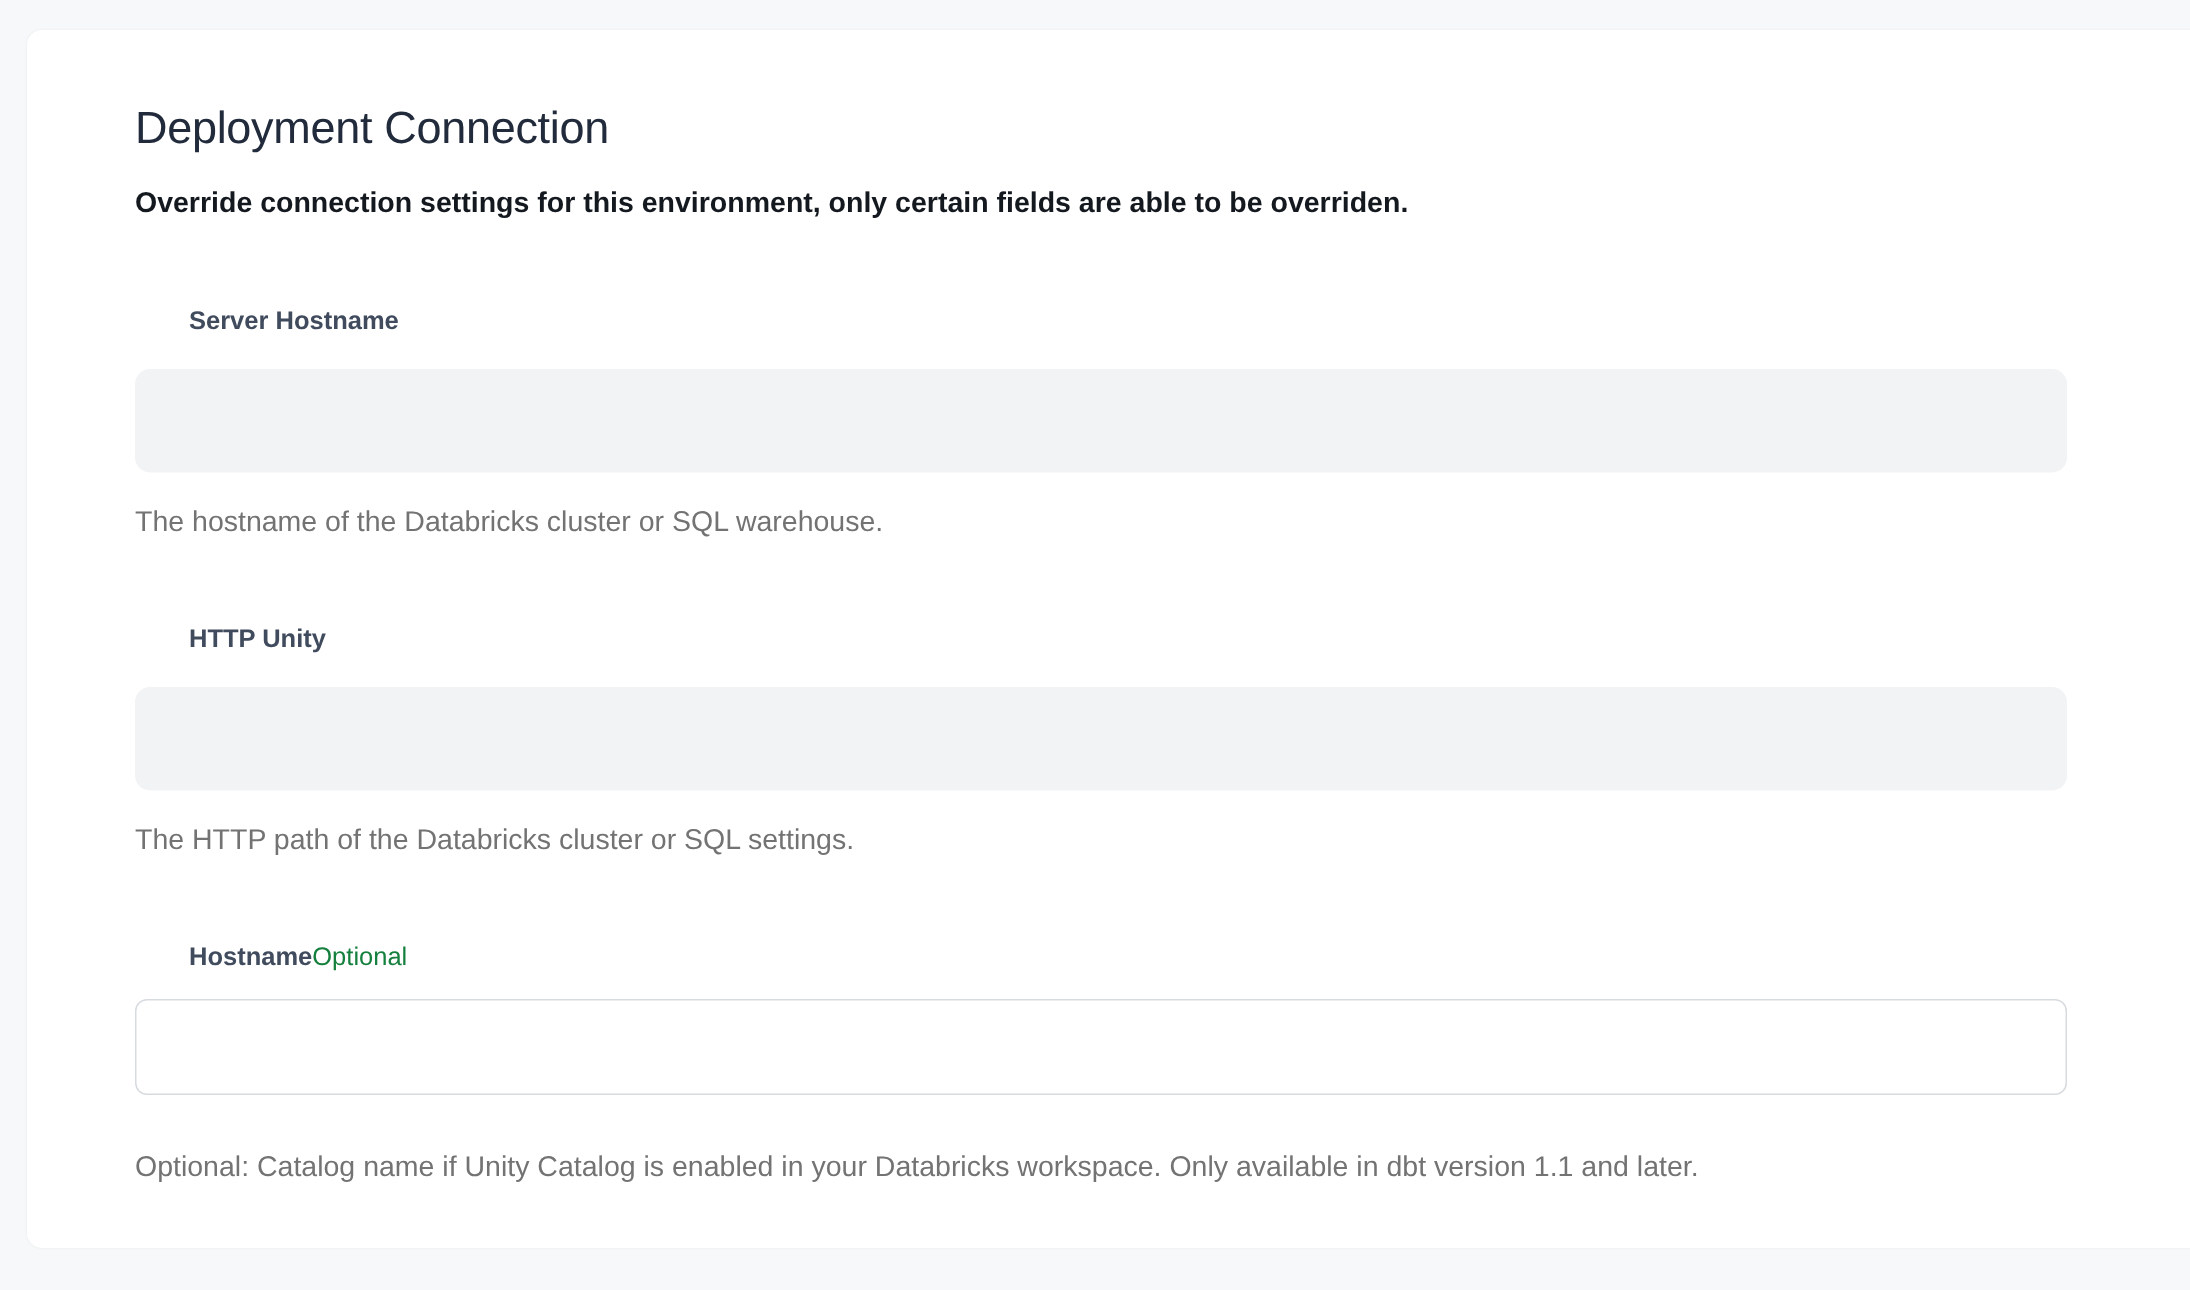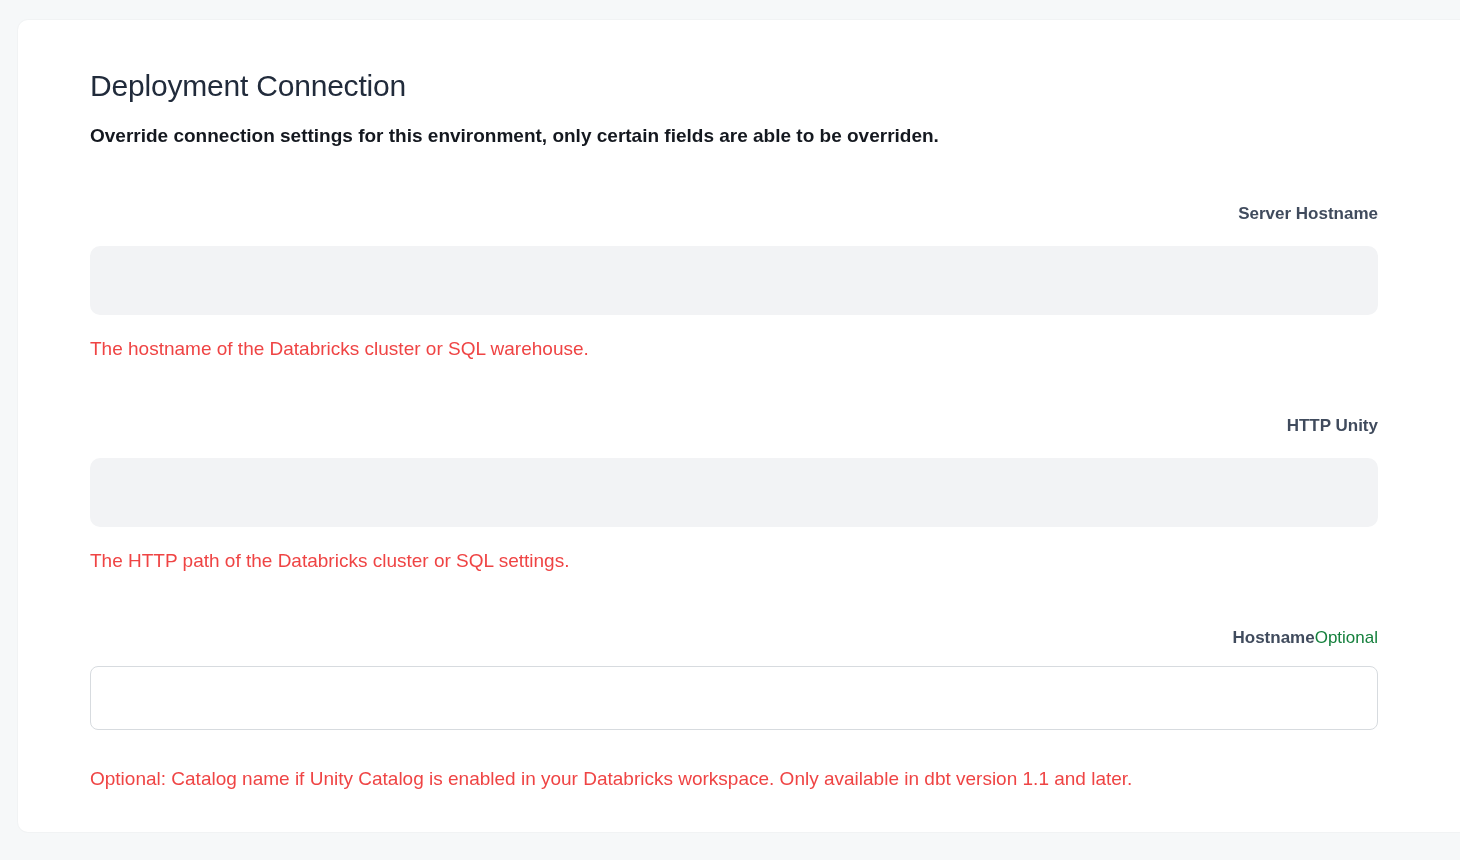--- a/index.html
+++ b/index.html
@@ -40,21 +40,21 @@
     line-height: 28px;
     color: #14181f;
     font-weight: bold;
   }
   .form-group {
     margin-top: 52px;
   }
   .label-row {
     display: flex;
     align-items: baseline;
-    justify-content: flex-end;
+    justify-content: flex-start;
     margin-left: 36px;
   }
   .field-label {
     font-size: 17px;
     line-height: 24px;
     font-weight: 700;
     color: #404b5d;
   }
   .optional-badge {
     font-size: 17px;
@@ -82,21 +82,21 @@
     margin-top: 16px;
     height: 64px;
     background: #ffffff;
     border: 1px solid #d7dbdf;
     border-radius: 8px;
   }
   .help-text {
     margin-top: 21px;
     font-size: 19px;
     line-height: 26px;
-    color: #ef4444;
+    color: #737373;
   }
   .help-text.tight {
     margin-top: 36px;
   }
 </style>
 </head>
 <body>
 
 <div class="card">
   <div class="card-inner">

